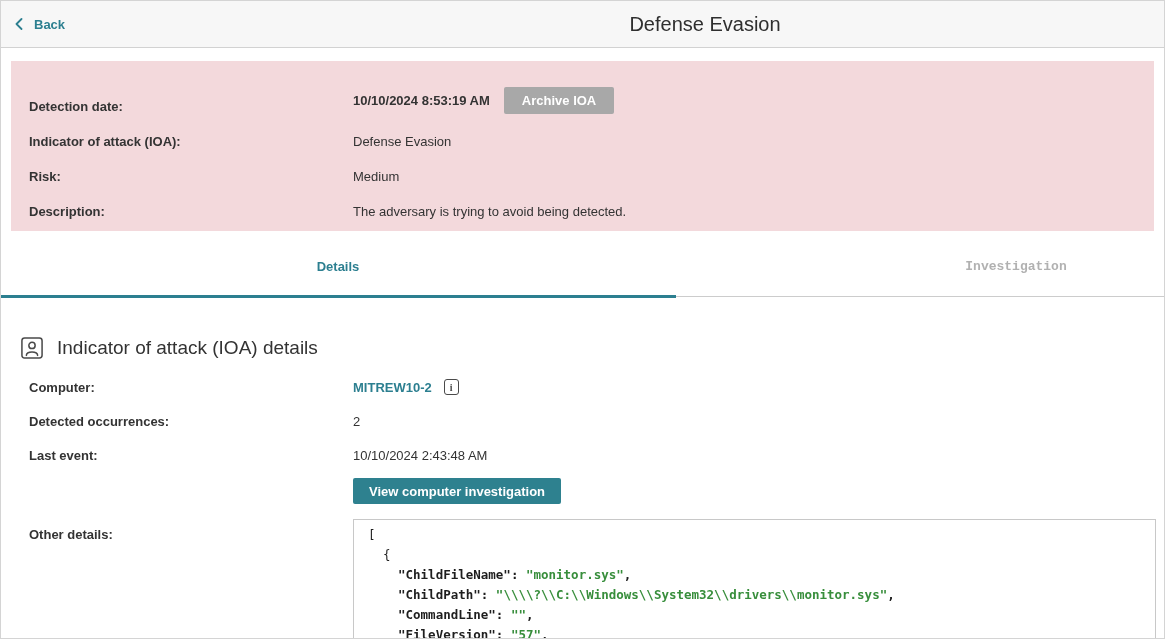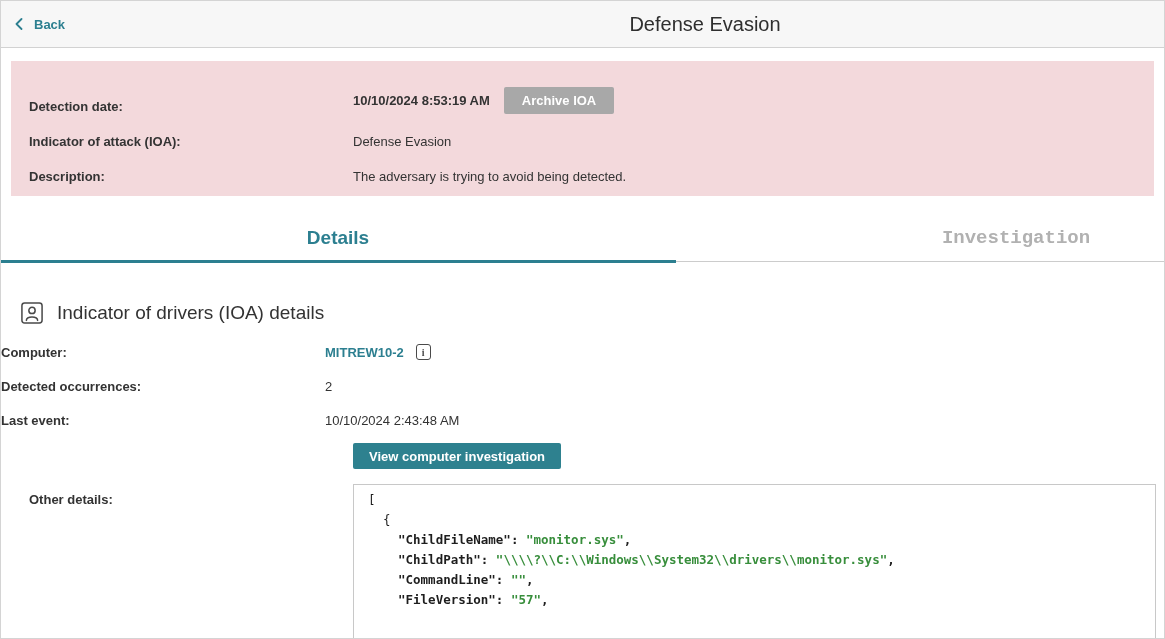--- a/index.html
+++ b/index.html
@@ -60,42 +60,42 @@
     padding: 6px 18px; cursor: pointer;
   }
 
   
   .tabs {
     position: relative;
     height: 66px;
     border-bottom: 1px solid #cccccc;
   }
   .tab {
-    position: absolute; bottom: 12px;
+    position: absolute; bottom: 22px;
     transform: translateX(-50%);
-    font-size: 19px; font-weight: bold;
+    font-size: 13px; font-weight: bold;
     cursor: pointer; white-space: nowrap;
   }
   .tab.active { color: var(--accent, #2c7f90); left: 337px; }
   .tab.inactive { color: var(--inactive-tab, #b1b1b1); left: 1015px; font-family: Liberation Mono, monospace; }
   .tab-underline {
     position: absolute; left: 0; bottom: -2px;
     width: 675px; height: 3px;
     background: var(--accent, #2c7f90);
   }
 
   
   .content { padding-top: 1px; }
   .section-header {
     display: flex; align-items: center; gap: 12px;
     margin: 36px 0 8px 18px;
     height: 28px;
   }
   .section-title { font-size: 19px; color: #333; }
-  .frow { display: flex; align-items: center; min-height: 34px; }
+  .frow { display: flex; align-items: center; min-height: 34px; padding-left: 28px; }
   .flabel { width: 324px; flex-shrink: 0; font-size: 13px; font-weight: bold; color: #333; }
   .fvalue { font-size: 13px; color: #333; display: flex; align-items: center; }
   .computer-link {
     color: var(--accent, #2c7f90);
     font-weight: bold; cursor: pointer; text-decoration: none;
   }
   .info-icon {
     display: inline-flex; align-items: center; justify-content: center;
     width: 15px; height: 16px;
     border: 1px solid #4a4a4a; border-radius: 3px;
@@ -159,20 +159,26 @@
         <button class="archive-btn">Archive IOA</button>
       </div>
     </div>
     <div class="srow">
       <div class="slabel">Indicator of attack (IOA):</div>
       <div class="svalue">
           <span>Defense Evasion</span>
         </div>
     </div>
     <div class="srow">
+      <div class="slabel">Risk:</div>
+      <div class="svalue">
+          <span>Medium</span>
+        </div>
+    </div>
+    <div class="srow">
       <div class="slabel">Description:</div>
       <div class="svalue">
           <span>The adversary is trying to avoid being detected.</span>
         </div>
     </div>
   </div>
 
   <div class="tabs">
     <div class="tab active">Details</div>
     <div class="tab inactive">Investigation</div>
@@ -180,21 +186,21 @@
   </div>
 
   <div class="content">
 
     <div class="section-header">
       <svg width="26" height="26" viewBox="0 0 24 24" fill="none" stroke="#4a4a4a" stroke-width="1.4" stroke-linecap="round">
         <rect x="2.7" y="2.7" width="18.6" height="18.6" rx="2.5"></rect>
         <circle cx="12" cy="9.6" r="2.9"></circle>
         <path d="M6.8 18.8 c0.3-4.2 10.1-4.2 10.4 0"></path>
       </svg>
-      <div class="section-title">Indicator of drivers (IOA) details</div>
+      <div class="section-title">Indicator of attack (IOA) details</div>
     </div>
 
     <div class="frow">
       <div class="flabel">Computer:</div>
       <div class="fvalue">
         <a class="computer-link">MITREW10-2</a>
         <span class="info-icon">i</span>
       </div>
     </div>
 

